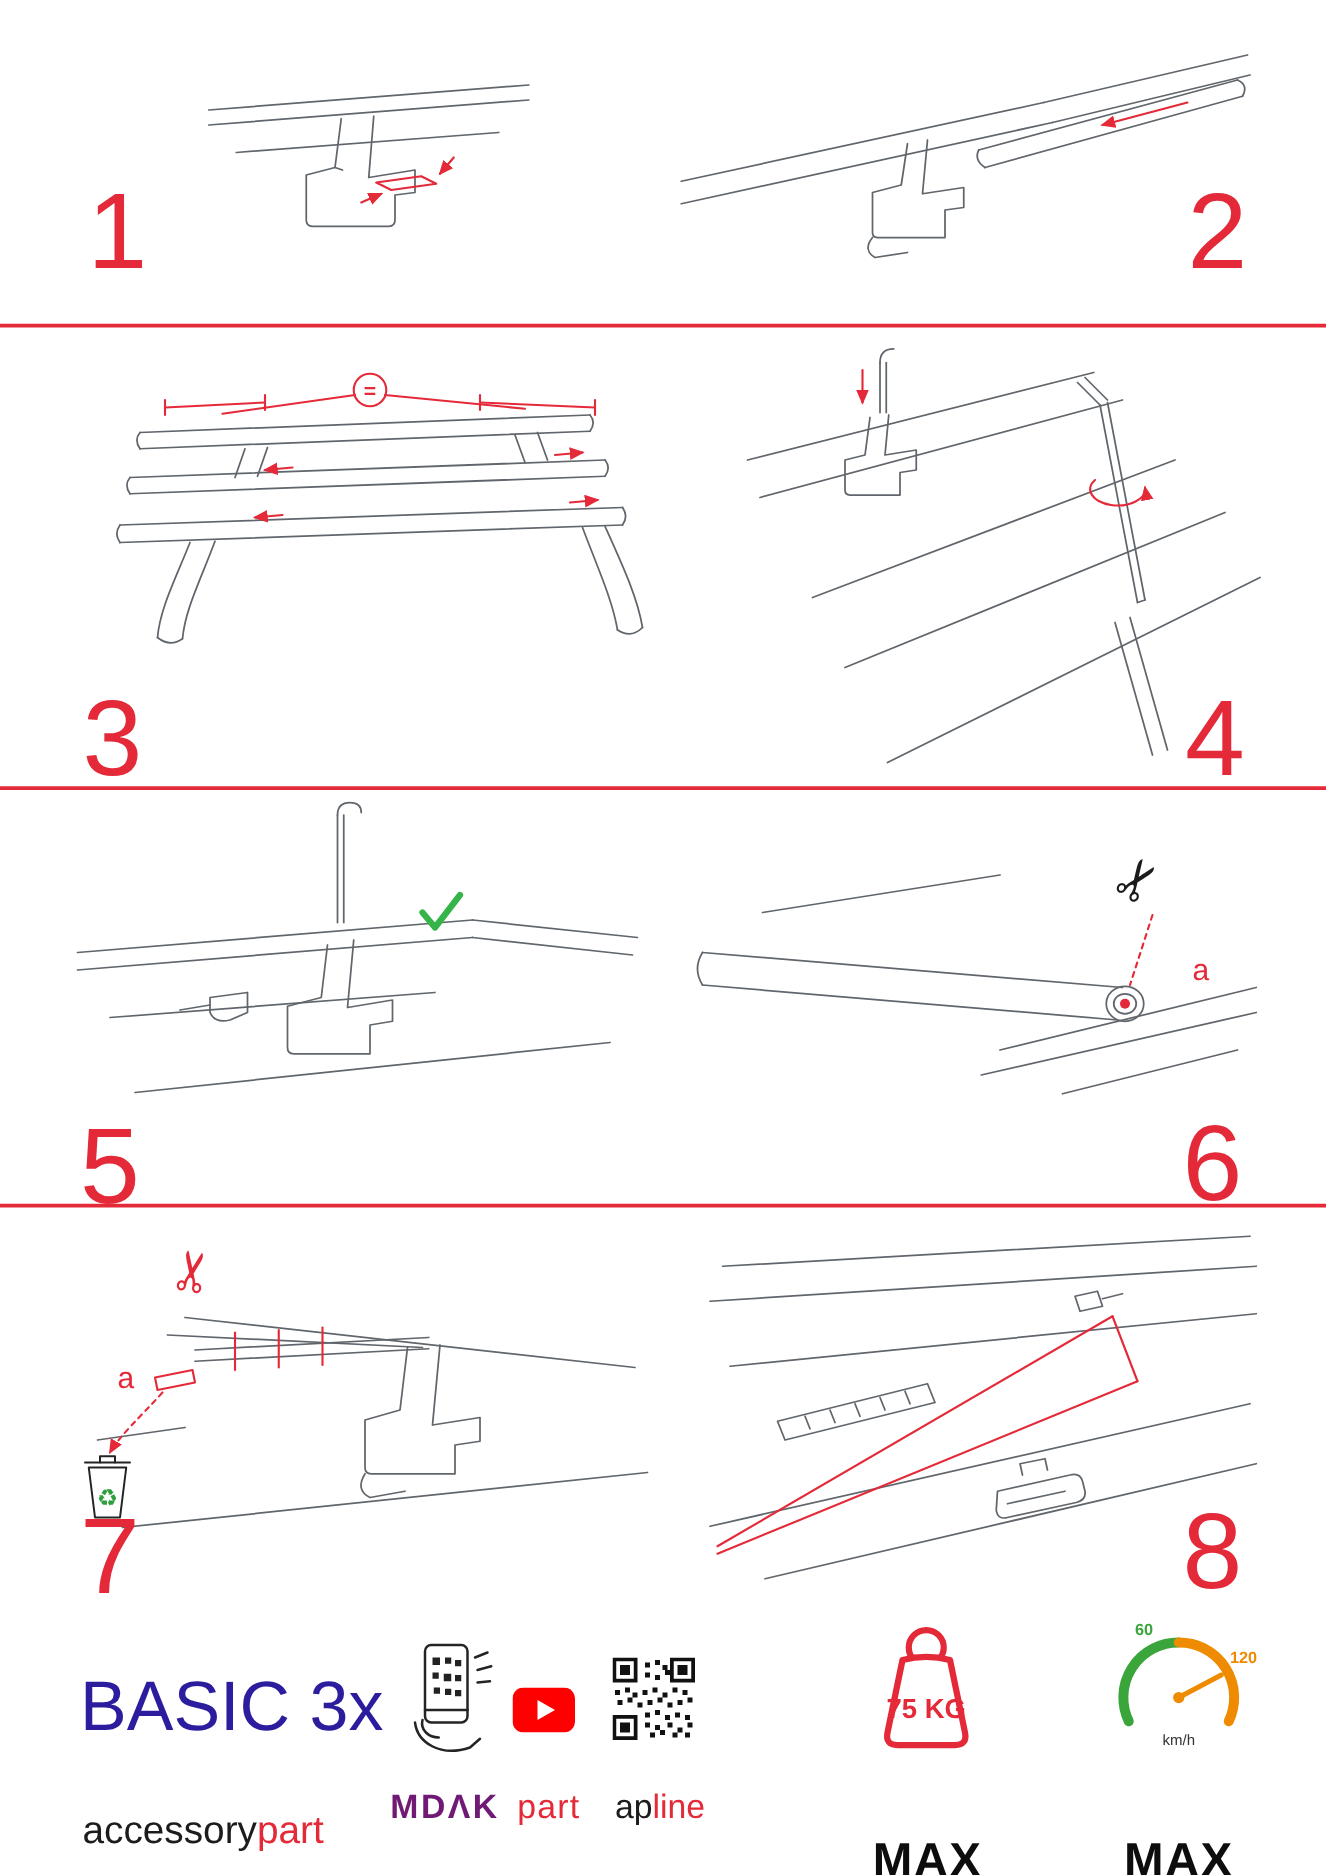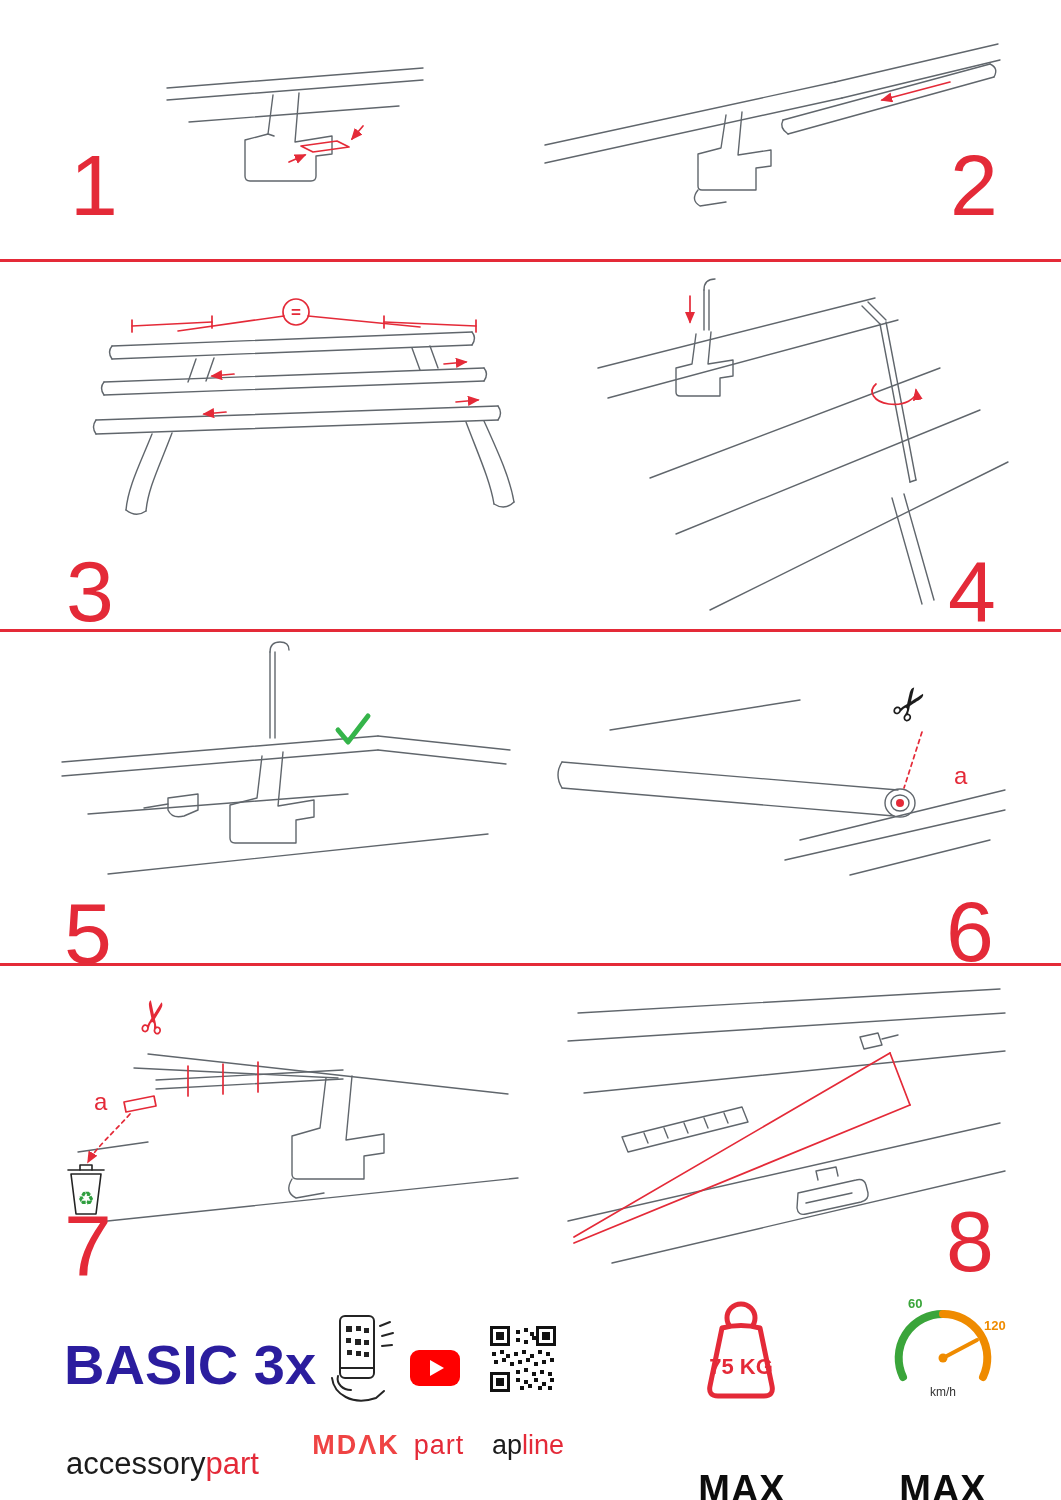--- a/index.html
+++ b/index.html
@@ -17,25 +17,25 @@
   .red { fill:none; stroke:var(--accent); stroke-width:1.7; stroke-linecap:round; stroke-linejoin:round; }
   .redfillshape { fill:var(--accent); stroke:none; }
   .red-t { fill:var(--accent); font-family:"Liberation Sans",sans-serif; font-size:17px; font-weight:700; }
   .red-t.lg { font-size:24px; font-weight:400; }
   .sc { font-family:"DejaVu Sans",sans-serif; font-size:44px; fill:#1c1c1c; }
   .sc.redfill { fill:var(--accent); }
   .rec { font-family:"DejaVu Sans",sans-serif; font-size:19px; fill:#2f9e3f; }
   .grn { fill:none; stroke:#35b44a; stroke-width:5; stroke-linecap:round; stroke-linejoin:round; }
 
   
-  .product  { position:absolute; left:64px; top:1332px; font-size:56px; font-weight:700;
+  .product  { position:absolute; left:64px; top:1332px; font-size:56px; font-weight:400;
               color:#2b1d9e; letter-spacing:0px; }
   .brand    { position:absolute; left:66px; top:1424px; font-size:31px; font-weight:400; color:#1c1c1c;margin-top:22px; }
   .b-red    { color:var(--accent); }
-  .logo-txt { position:absolute; font-size:27px; color:#ef4444; font-weight:700; letter-spacing:2px; }
+  .logo-txt { position:absolute; font-size:27px; color:#701a75; font-weight:700; letter-spacing:2px; }
   .mdak     { left:296px; top:1430px; width:120px; text-align:center; }
   .ipqi     { left:404px; top:1430px; width:70px; text-align:center; color:var(--accent); font-weight:400; letter-spacing:1px; }
   .apline   { left:478px; top:1430px; width:100px; text-align:center; color:#1c1c1c; letter-spacing:0; font-weight:400; }
   .max      { position:absolute; font-size:38px; font-weight:700; color:#0d0d0d; text-align:center; letter-spacing:1px;margin-top:48px; }
   .wt  { fill:var(--accent); font-weight:700; font-size:22px; font-family:"Liberation Sans",sans-serif; }
   .sp-t{ font-family:"Liberation Sans",sans-serif; font-weight:700; font-size:13px; }
 </style>
 </head>
 <body>
 

